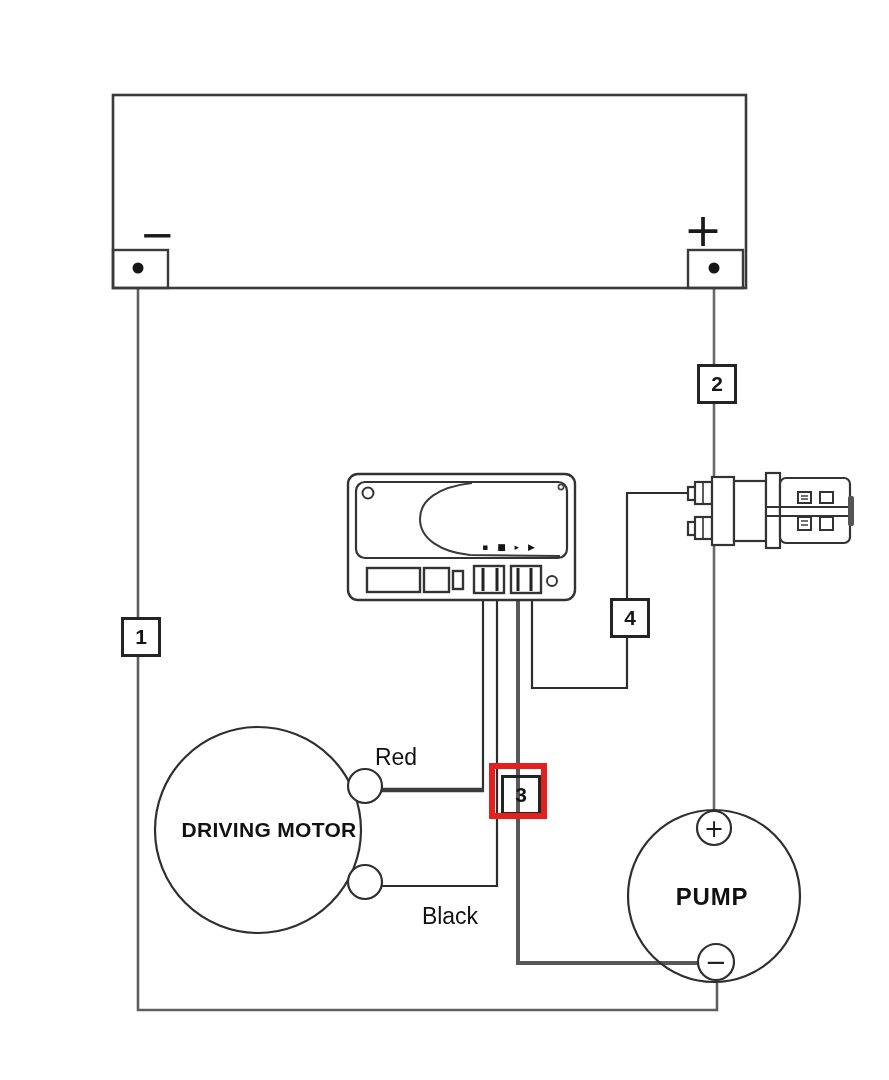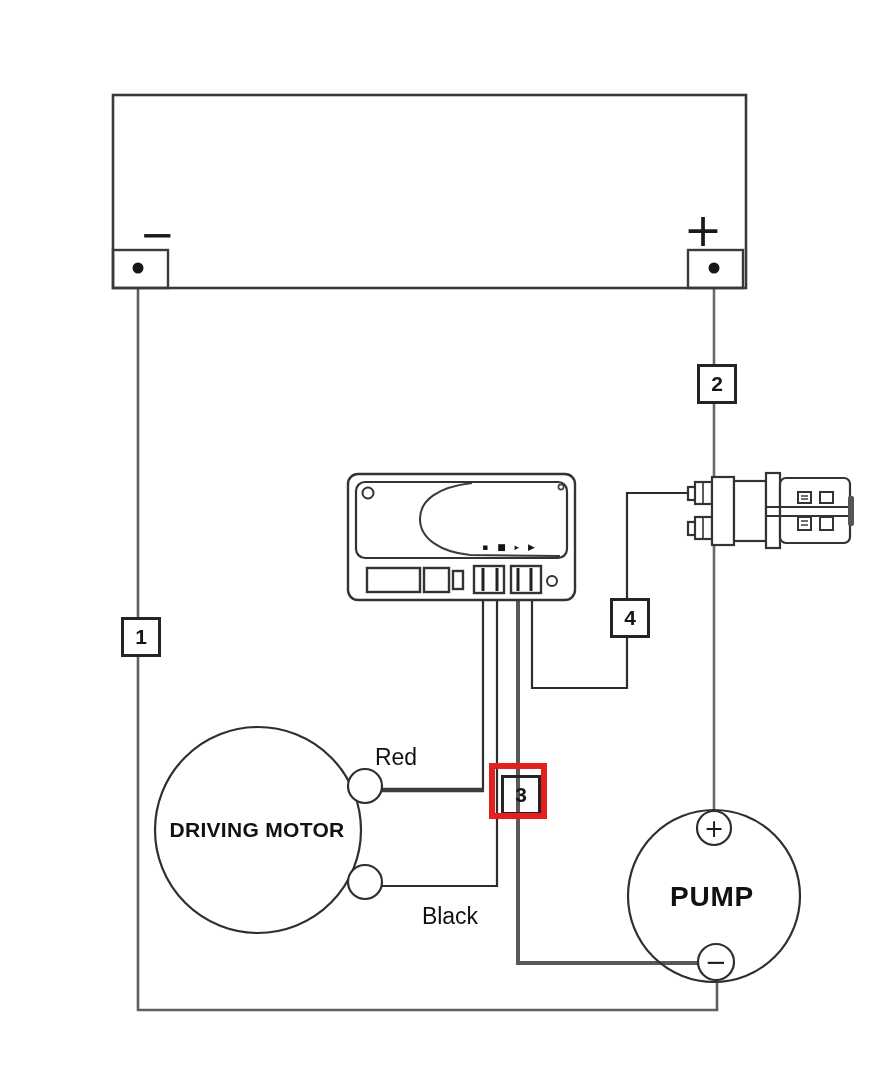--- a/index.html
+++ b/index.html
@@ -9,21 +9,21 @@
   .center{transform:translate(-50%,-50%);}
   .label{white-space:nowrap;}
   .callout{position:absolute;width:34px;height:34px;border:3px solid #242424;background:#ffffff;
            display:flex;align-items:center;justify-content:center;
            font-weight:bold;font-size:21px;color:#161616;}
   .callout.transparent{background:transparent;}
   .highlight{position:absolute;left:489px;top:763px;width:58px;height:56px;
              border:6px solid #e3201d;background:transparent;box-sizing:border-box;}
   .sign{position:absolute;color:#1a1a1a;font-family:"DejaVu Sans", sans-serif;font-weight:500;}
   .motor-label{font-weight:bold;font-size:21px;letter-spacing:0.3px;color:#111;}
-  .pump-label{font-weight:bold;font-size:28px;letter-spacing:0.8px;color:#111;}
+  .pump-label{font-weight:bold;font-size:24px;letter-spacing:0.8px;color:#111;}
   .wire-label{font-size:23px;font-weight:500;color:#111;}
   .glyph-row{font-size:9px;letter-spacing:3px;color:#141414;font-family:"DejaVu Sans", sans-serif;}
   svg{position:absolute;left:0;top:0;}
 </style>
 </head>
 <body>
 
 <div class="canvas">
 
   <svg width="889" height="1080" viewBox="0 0 889 1080">
@@ -121,21 +121,21 @@
   <div class="sign center abs label" style="left:157px;top:234px;font-size:42px;">−</div>
   <div class="sign center abs label" style="left:703px;top:230px;font-size:46px;">+</div>
 
   <div class="callout" style="left:121px;top:617px;">1</div>
   <div class="callout" style="left:697px;top:364px;">2</div>
   <div class="callout transparent" style="left:501px;top:775px;">3</div>
   <div class="callout" style="left:610px;top:598px;">4</div>
 
   <div class="highlight" style="border-color: rgb(227, 32, 29);"></div>
 
-  <div class="abs center label motor-label" style="left:257px;top:830px;">DRIVING MOTOR</div>
+  <div class="abs center label motor-label" style="left:257px;top:830px;padding-left:24px;">DRIVING MOTOR</div>
   <div class="abs center label wire-label" style="left:396px;top:757px;">Red</div>
   <div class="abs center label wire-label" style="left:406px;top:916px;margin-left:44px;">Black</div>
   <div class="abs center label pump-label" style="left:712px;top:897px;">PUMP</div>
   <div class="abs center label" style="left:714px;top:829px;font-size:24px;font-family:'DejaVu Sans',sans-serif;">+</div>
   <div class="abs center label" style="left:716px;top:962px;font-size:26px;font-family:'DejaVu Sans',sans-serif;">−</div>
   <div class="abs center label glyph-row" style="left:510px;top:547px;">▪ ■ ▸ ▶</div>
 
 </div>
 
 </body></html>

